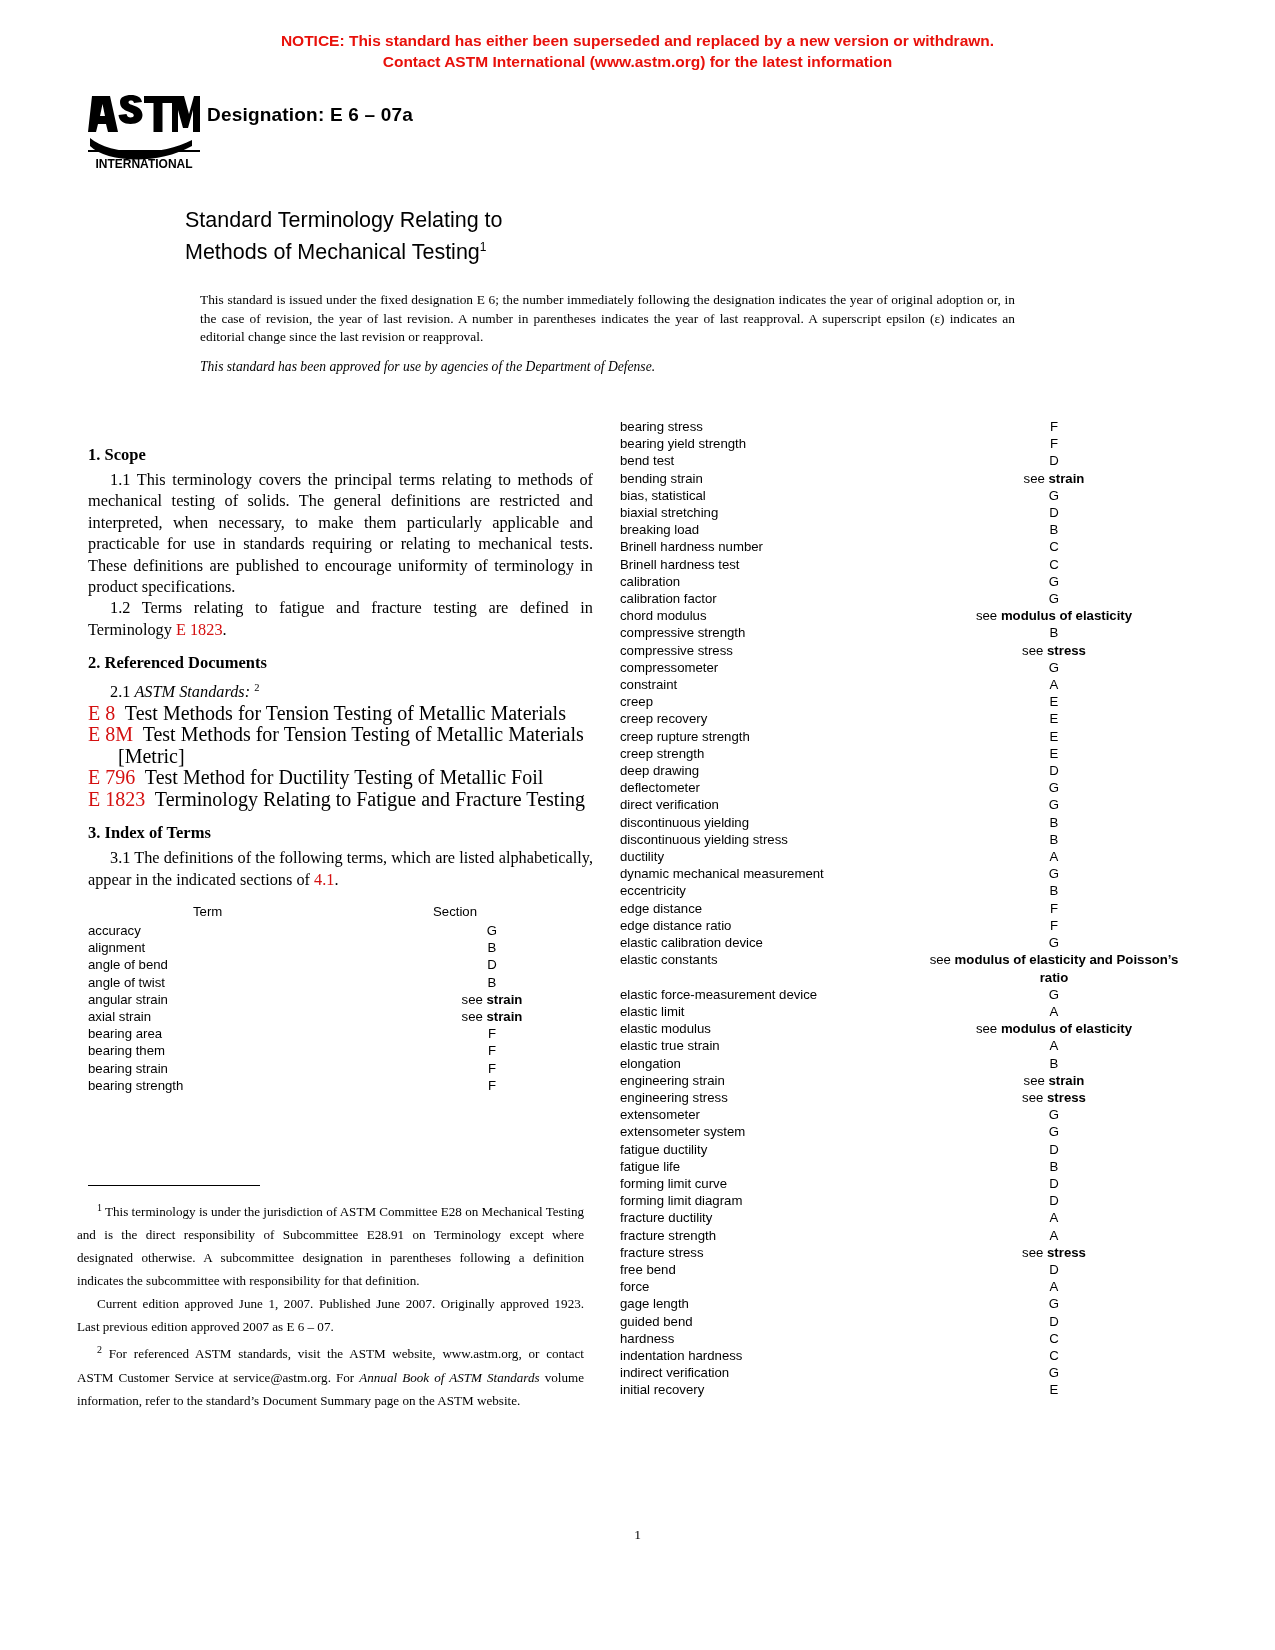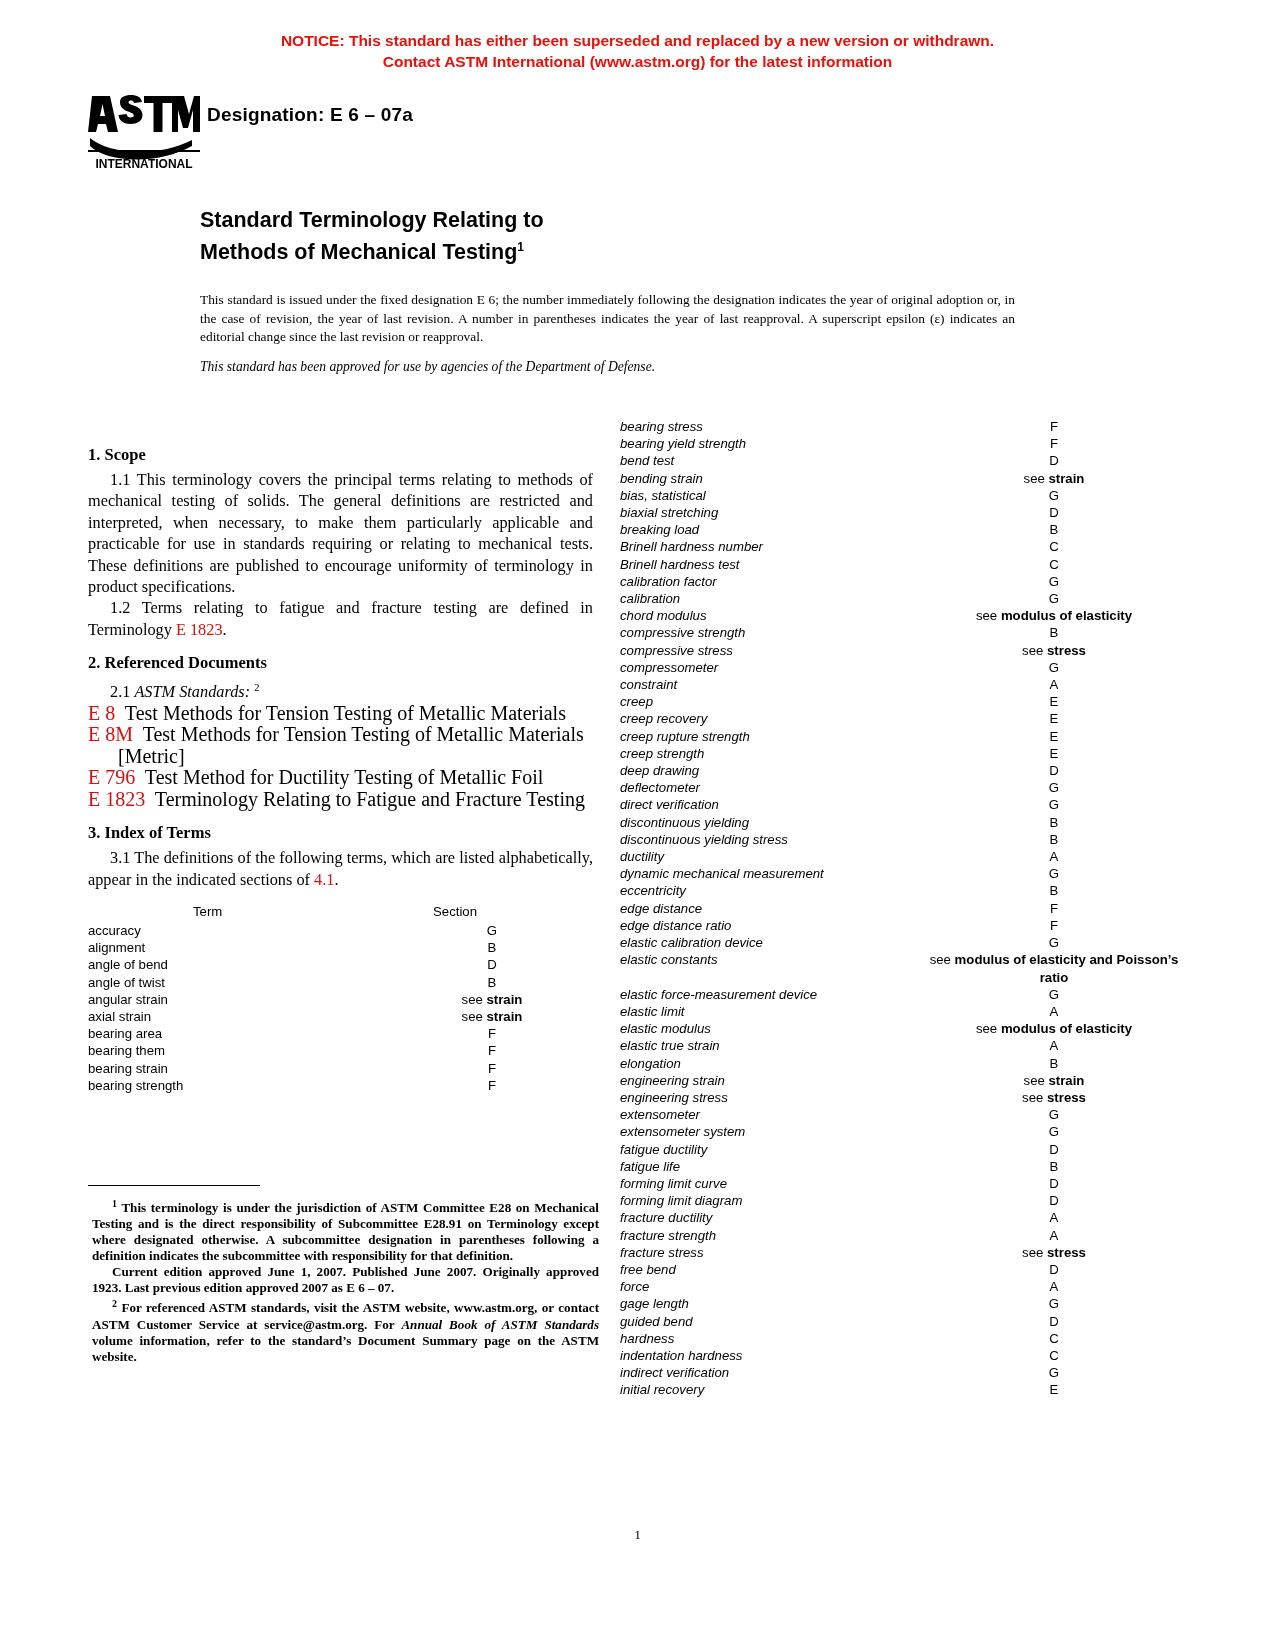--- a/index.html
+++ b/index.html
@@ -52,25 +52,25 @@
     top: 104px;
     font-family: "Liberation Sans", sans-serif;
     font-weight: bold;
     font-size: 19px;
     letter-spacing: .2px;
   }
 
   
   .title {
     position: absolute;
-    left: 200px;
+    left: 185px;
     top: 207px;
     width: 700px;
     font-family: "Liberation Sans", sans-serif;
-    font-weight: bold;
+    font-weight: normal;
     font-size: 21.5px;
     line-height: 27px;
   }
   .title sup { font-size: 12px; vertical-align: super; }
 
   .standard-note {
     position: absolute;
     left: 200px;
     top: 291px;
     width: 815px;
@@ -154,41 +154,40 @@
     font-size: 13.2px;
   }
   table.idx td { padding: 0; line-height: 17.2px; vertical-align: top; }
   table.idx td.term { width: 330px; white-space: nowrap; }
   table.idx td.sect { text-align: center; }
   table.idx td.sect b { font-weight: bold; }
 
   .col-left table.idx td.term { width: 300px; }
   .col-left table.idx td.sect { width: 200px; text-align: center; }
 
-  .col-right table.idx td.term { width: 300px; font-style: italic; }
+  .col-right table.idx td.term { width: 300px; }
   .col-right table.idx td.sect { width: 268px; text-align: center; }
   .col-right table.idx td.sect.wrap { white-space: normal; line-height: 17.2px; }
 
   
   .fn-rule {
     position: absolute;
     left: 88px;
     top: 1185px;
     width: 172px;
     border-top: 1px solid #000;
   }
   .footnotes {
     position: absolute;
-    left: 92px;
+    left: 77px;
     top: 1196px;
     width: 507px;
     font-size: 13.1px;
-    line-height: 16px;
+    line-height: 23px;
     text-align: justify;
-    font-weight: bold;
   }
   .footnotes p { margin: 0; }
   .footnotes p.indent { text-indent: 20px; }
   .footnotes sup { font-size: 10px; vertical-align: super; }
   .footnotes i { font-style: italic; }
 
   
   .copyright {
     position: absolute;
     left: 88px;
@@ -344,25 +343,25 @@
           </tr>
         <tr>
             <td class="term">Brinell hardness number</td>
             <td class="sect">C</td>
           </tr>
         <tr>
             <td class="term">Brinell hardness test</td>
             <td class="sect">C</td>
           </tr>
         <tr>
+            <td class="term">calibration</td>
+            <td class="sect">G</td>
+          </tr>
+        <tr>
             <td class="term">calibration factor</td>
-            <td class="sect">G</td>
-          </tr>
-        <tr>
-            <td class="term">calibration</td>
             <td class="sect">G</td>
           </tr>
         <tr>
             <td class="term">chord modulus</td>
             <td class="sect">see <b>modulus of elasticity</b></td>
           </tr>
         <tr>
             <td class="term">compressive strength</td>
             <td class="sect">B</td>
           </tr>

